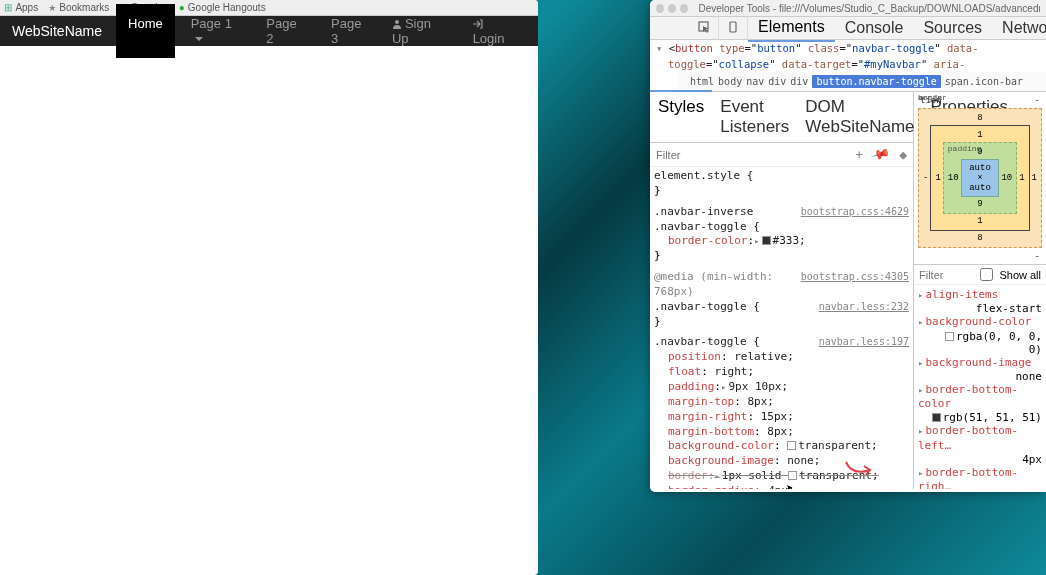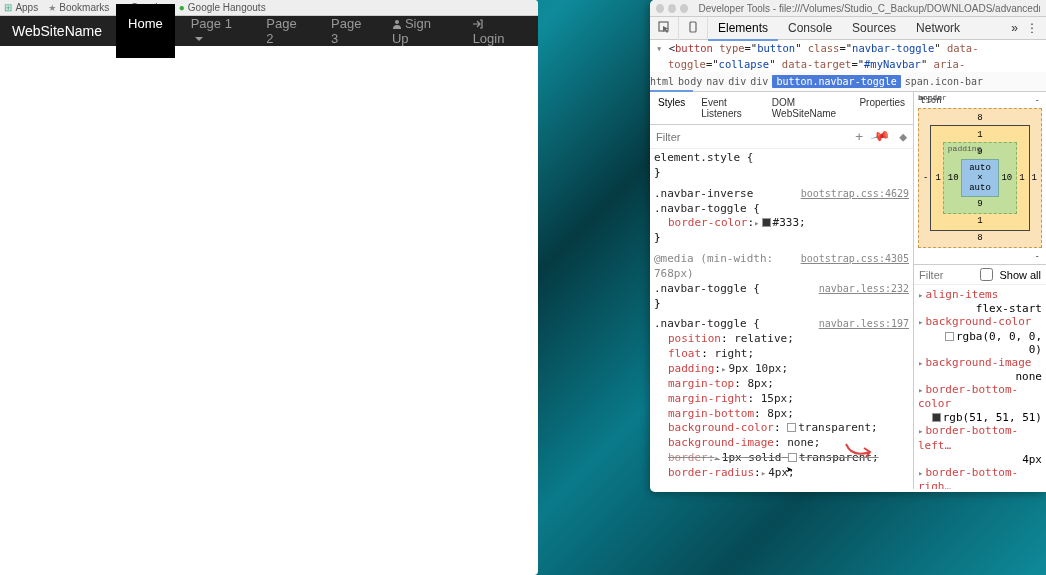--- a/index.html
+++ b/index.html
@@ -14,35 +14,35 @@
 .nav-left { display: flex; gap: 4px; }
 .nav-item { padding: 12px 12px; color: #999; cursor: pointer; }
 .nav-item.active { background: #000; color: #fff; }
 .nav-right { margin-left: auto; display: flex; gap: 2px; }
 .nav-item svg { vertical-align: -1px; margin-right: 3px; }
 .caret { display: inline-block; width: 0; height: 0; border-left: 4px solid transparent; border-right: 4px solid transparent; border-top: 4px solid #999; margin-left: 4px; vertical-align: 2px; }
 .page-body { background: #fff; height: calc(100% - 58px); }
 .devtools { position: absolute; right: 0; top: 0; width: 396px; height: 492px; background: #fff; z-index: 2; font-family: Menlo, monospace; font-size: 11px; border-radius: 5px 0 0 5px; overflow: hidden; box-shadow: -2px 2px 8px rgba(0,0,0,0.3); }
 .dt-title { background: #f0f0f0; padding: 3px 6px; border-bottom: 1px solid #ccc; display: flex; align-items: center; gap: 4px; font-size: 10px; color: #666; font-family: Arial; height: 17px; }
 .tl-dot { width: 9px; height: 9px; border-radius: 50%; background: #ccc; display: inline-block; }
-.dt-tabs { display: flex; background: #f3f3f3; border-bottom: 1px solid #ccc; align-items: flex-start; font-family: Arial; font-size: 12px; color: #333; height: 23px; }
+.dt-tabs { display: flex; background: #f3f3f3; border-bottom: 1px solid #ccc; align-items: center; font-family: Arial; font-size: 16px; color: #333; height: 23px; padding-left: 40px; }
 .dt-icon-btn { padding: 4px 8px; border-right: 1px solid #ddd; cursor: pointer; }
 .dt-tab { padding: 4px 10px; cursor: pointer; }
 .dt-tab.sel { color: #000; border-bottom: 2px solid #6a9adf; }
 .dt-more { margin-left: auto; padding: 4px 8px; cursor: pointer; display: flex; gap: 8px; }
 .dt-html-line { padding: 2px 6px; color: #222; font-size: 10.5px; white-space: nowrap; overflow: hidden; }
 .html-tag { color: #a33; }
 .html-attr { color: #954; }
 .html-val { color: #14a; }
-.dt-crumbs { background: #fafafa; border-bottom: 1px solid #ccc; padding: 3px 0; font-size: 10px; display: flex; gap: 4px; align-items: center; }
+.dt-crumbs { background: #fafafa; border-bottom: 1px solid #ccc; padding: 3px 12px; font-size: 10px; display: flex; gap: 4px; align-items: center; margin-left: 28px; }
 .crumb { color: #555; }
 .crumb.sel { background: #4a7bdb; color: #fff; padding: 1px 4px; border-radius: 1px; }
 .dt-body { display: flex; height: calc(100% - 95px); }
 .styles-col { width: 264px; border-right: 1px solid #ccc; display: flex; flex-direction: column; }
-.subtabs { display: flex; border-bottom: 1px solid #ccc; font-family: Arial; font-size: 10px; }
+.subtabs { display: flex; border-bottom: 1px solid #ccc; font-family: Arial; font-size: 17px; }
 .subtab { padding: 5px 8px; cursor: pointer; color: #333; }
 .subtab.sel { color: #000; background: #fff; border-top: 2px solid #6a9adf; margin-top: -2px; }
 .filter-row { display: flex; align-items: center; padding: 4px 6px; border-bottom: 1px solid #eee; }
 .filter-in { border: none; outline: none; font-size: 11px; font-family: Arial; color: #888; flex: 1; }
 .filter-icons { color: #888; display: flex; gap: 10px; font-size: 13px; }
 .styles-list { overflow: hidden; padding: 2px 4px; flex: 1; }
 .rule { margin-bottom: 6px; line-height: 1.35; }
 .rule-head { display: flex; justify-content: space-between; }
 .src { color: #888; font-size: 10px; text-decoration: underline; cursor: pointer; }
 .sel-txt { color: #222; }

